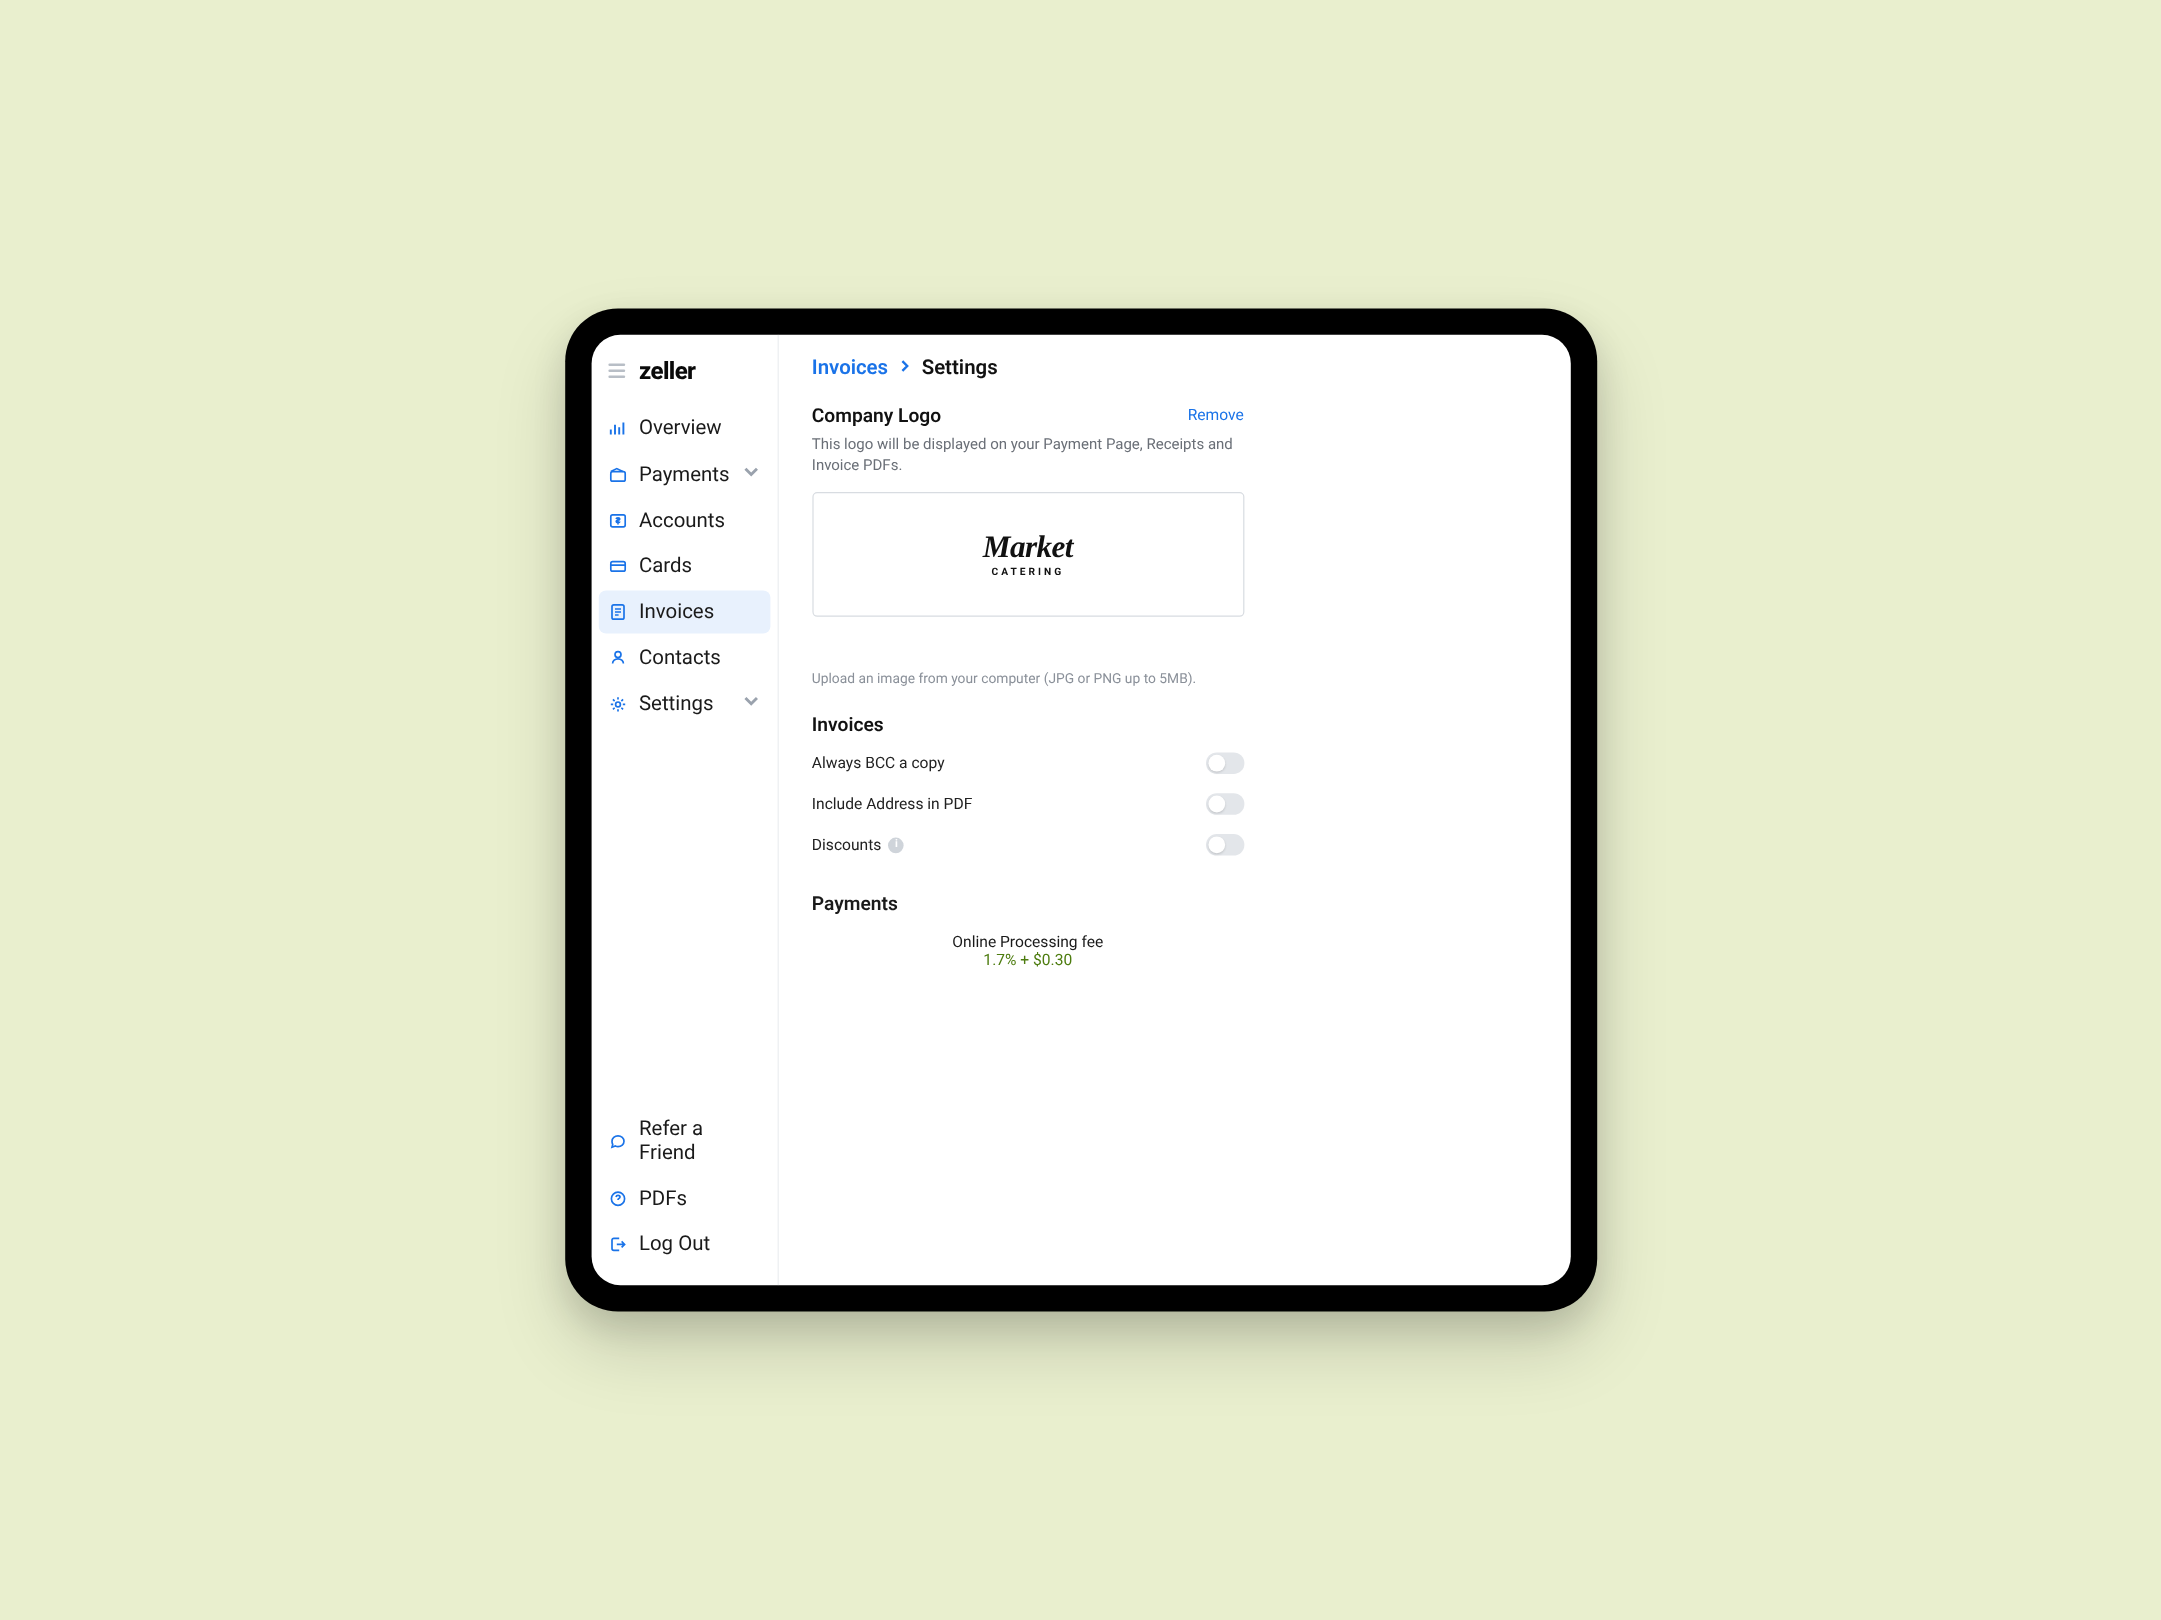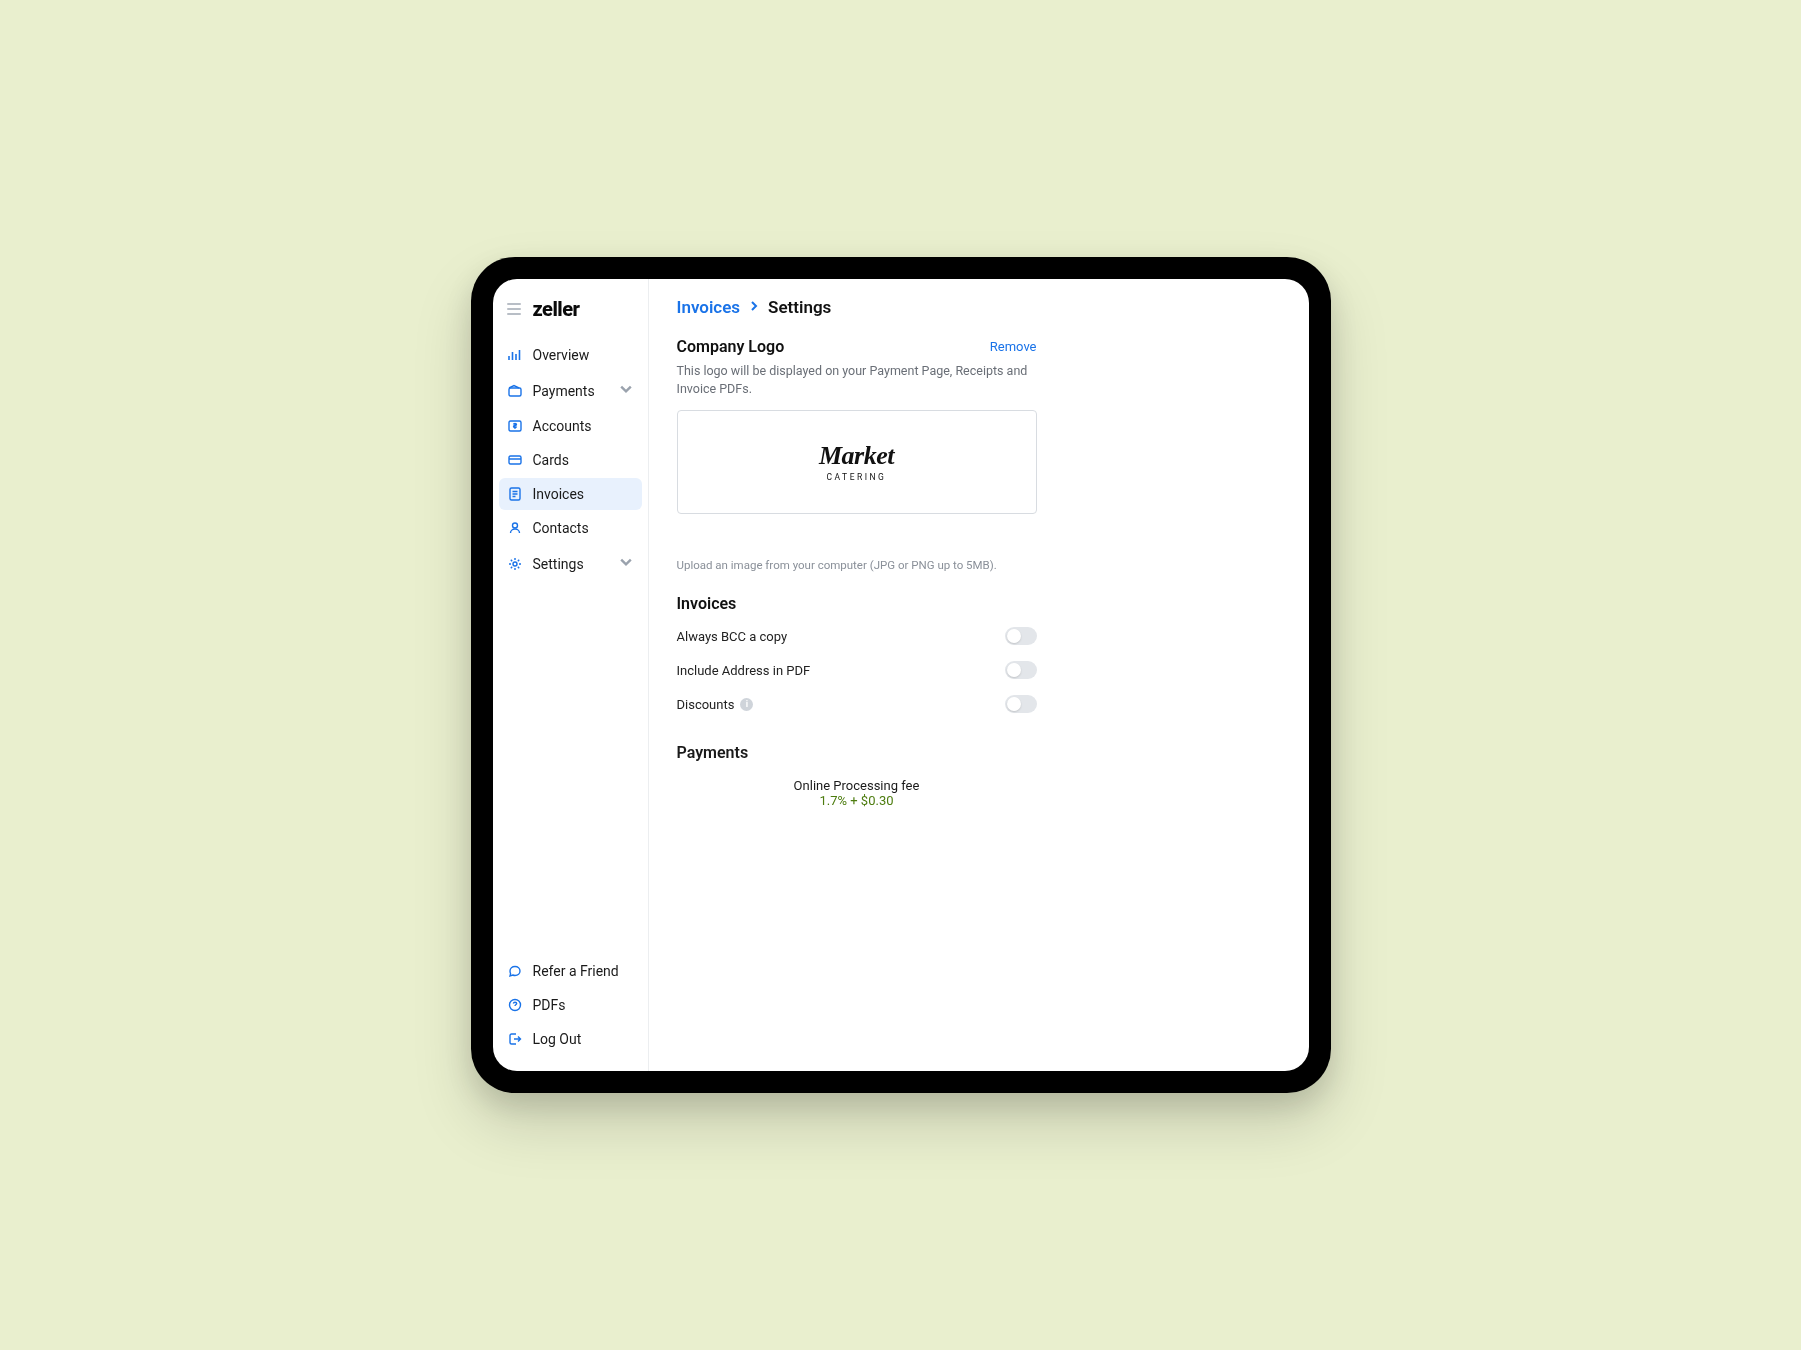--- a/index.html
+++ b/index.html
@@ -66,21 +66,21 @@
     flex-direction: column;
     gap: 2px;
     padding: 4px 6px;
   }
   .nav-item {
     display: flex;
     align-items: center;
     gap: 10px;
     padding: 8px 8px;
     border-radius: 6px;
-    font-size: 14px;
+    font-size: 17px;
     color: #1a1a1a;
     cursor: pointer;
     position: relative;
   }
   .nav-item.active {
     background: #e8f1fd;
   }
   .nav-item .icon {
     width: 16px;
     height: 16px;
@@ -190,21 +190,21 @@
     font-weight: 700;
     font-style: italic;
     font-size: 26px;
     letter-spacing: -0.5px;
     line-height: 1;
   }
   .logo-mark .tagline {
     font-size: 8.5px;
     letter-spacing: 2.5px;
     margin-top: 3px;
-    font-weight: 400;
+    font-weight: 700;
   }
   .hint {
     font-size: 11.5px;
     color: #8a9099;
     margin-bottom: 20px;
     margin-top: 44px;
   }
   .toggle-row {
     display: flex;
     align-items: center;

